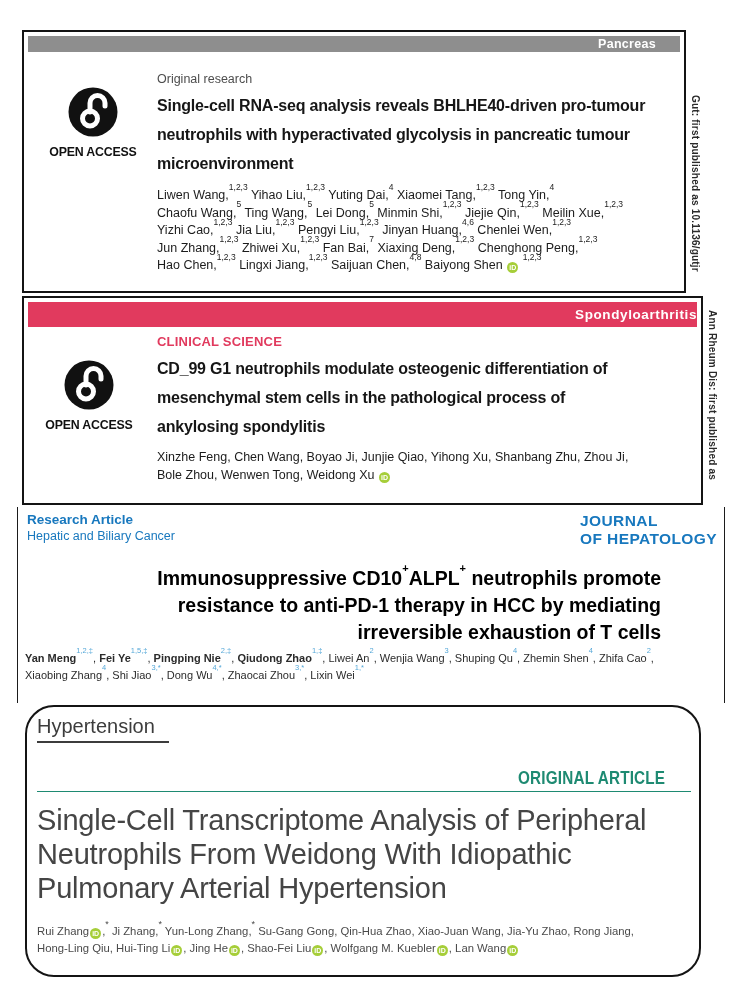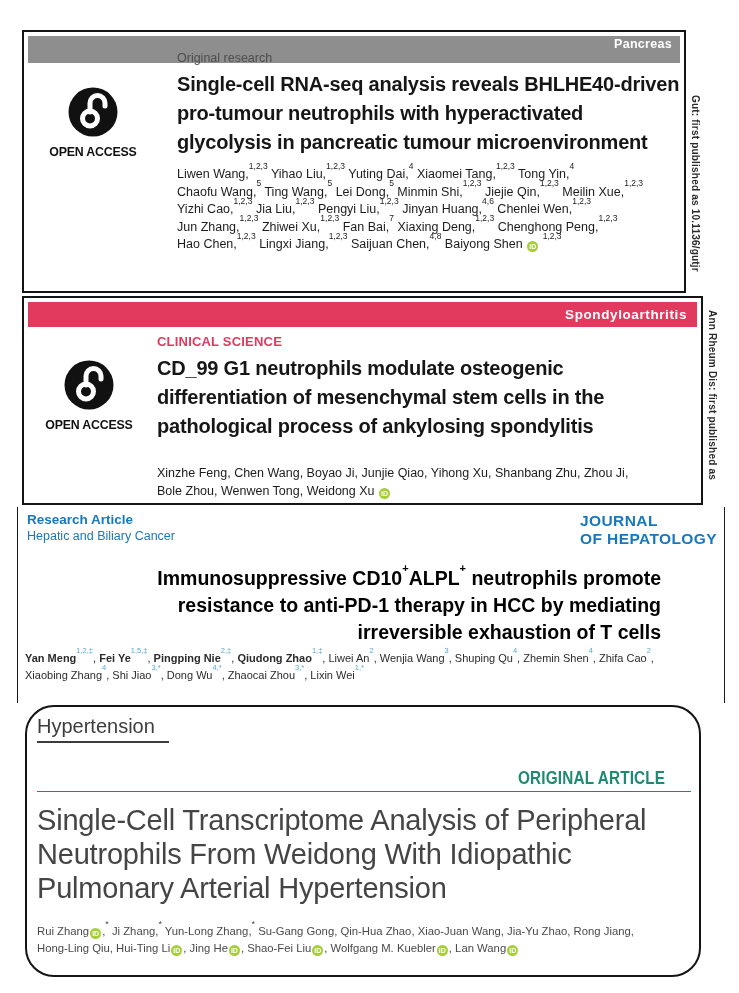--- a/index.html
+++ b/index.html
@@ -2,40 +2,40 @@
 <html style="--banner-gray: #8e8e8e; --banner-red: #e13a5e; --pink: #e13a5e; --hep-blue: #1878be; --sup-blue: #56a8d8; --teal: #1e8a72; --orcid-green: #a6ce39;"><head>
 <meta charset="utf-8">
 <style>
   html,body{margin:0;padding:0;background:#fff;}
   .page{position:relative;width:739px;height:993px;background:#fff;overflow:hidden;
         font-family:"Liberation Sans",sans-serif;color:#1a1a1a;}
   .box{position:absolute;background:#fff;border:2.5px solid #141414;box-sizing:border-box;}
   
   .box1{left:22px;top:30px;width:664px;height:263px;}
   .banner{position:absolute;left:4px;right:4px;top:4px;text-align:right;color:#fff;font-weight:700;}
-  .banner1{height:27px;line-height:16px;font-size:12.5px;background:var(--banner-gray);padding-right:8px;letter-spacing:.3px;}
+  .banner1{height:16px;line-height:16px;font-size:12.5px;background:var(--banner-gray);padding-right:24px;letter-spacing:.3px;}
   .oa-logo{position:absolute;text-align:center;}
   .oa-logo .oa-label{display:block;margin-top:3px;font-size:13px;font-weight:700;letter-spacing:-.2px;transform:scaleX(.95);white-space:nowrap;color:#111;}
   .logo1{left:16px;top:55px;width:106px;}
-  .content1{position:absolute;left:133px;top:19px;width:505px;margin-left:20px;}
+  .content1{position:absolute;left:133px;top:40px;width:505px;}
   .kicker1{font-size:12.5px;color:#4d4d4d;}
-  .title12{font-size:20px;line-height:29px;font-weight:600;color:#161616;letter-spacing:-.2px;margin-top:5px;}
+  .title12{font-size:16px;line-height:29px;font-weight:600;color:#161616;letter-spacing:-.2px;margin-top:5px;}
   .authors{font-size:12.5px;line-height:17.5px;color:#1c1c1c;white-space:nowrap;}
   .authors sup{font-size:8.5px;line-height:0;position:relative;top:-4px;}
   .authors1{margin-top:9px;}
   .side-text{position:absolute;writing-mode:vertical-rl;font-size:10px;font-weight:700;color:#2a2a2a;
              letter-spacing:.2px;overflow:hidden;white-space:nowrap;width:14px;}
   .side1{left:687px;top:95px;height:197px;}
   
   .box2{left:22px;top:296px;width:681px;height:209px;}
-  .banner2{height:25px;line-height:25px;font-size:13.5px;background:var(--banner-red);padding-right:10px;letter-spacing:.6px;}
+  .banner2{height:25px;line-height:25px;font-size:13.5px;background:var(--banner-red);padding-right:0;letter-spacing:.6px;}
   .logo2{left:12px;top:62px;width:106px;}
   .content2{position:absolute;left:133px;top:36px;width:480px;}
   .kicker2{font-size:13px;font-weight:600;color:var(--pink);letter-spacing:.2px;}
-  .authors2{margin-top:24px;}
+  .authors2{margin-top:8px;}
   .side2{left:704px;top:310px;height:192px;}
   
   .band3{position:absolute;left:17px;top:507px;width:708px;height:196px;background:#fff;
          border-left:1.5px solid #1b1b1b;border-right:1.5px solid #1b1b1b;box-sizing:border-box;}
   .ra-line{position:absolute;left:9px;top:5px;font-size:13.5px;font-weight:700;color:var(--hep-blue);}
   .cat-line{position:absolute;left:9px;top:22px;font-size:12.5px;color:var(--hep-blue);}
   .journal3{position:absolute;right:7px;top:5px;text-align:left;font-size:15.5px;font-weight:700;
             color:var(--hep-blue);line-height:1.15;letter-spacing:.4px;}
   .title3{position:absolute;left:0;right:0;top:58px;margin:0 auto;max-width:580px;text-align:right;
           font-size:19.5px;line-height:27px;font-weight:700;color:#000;}

